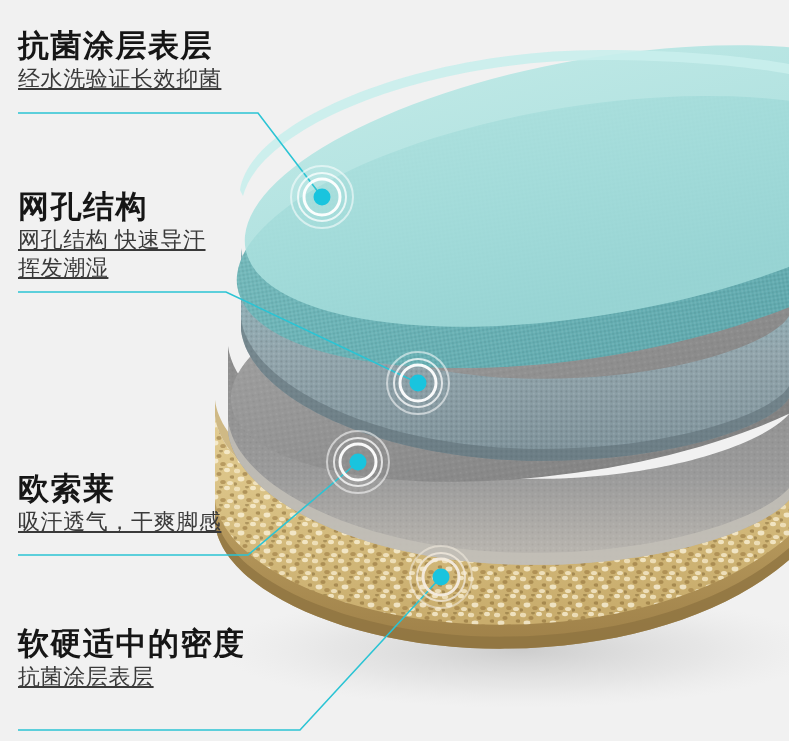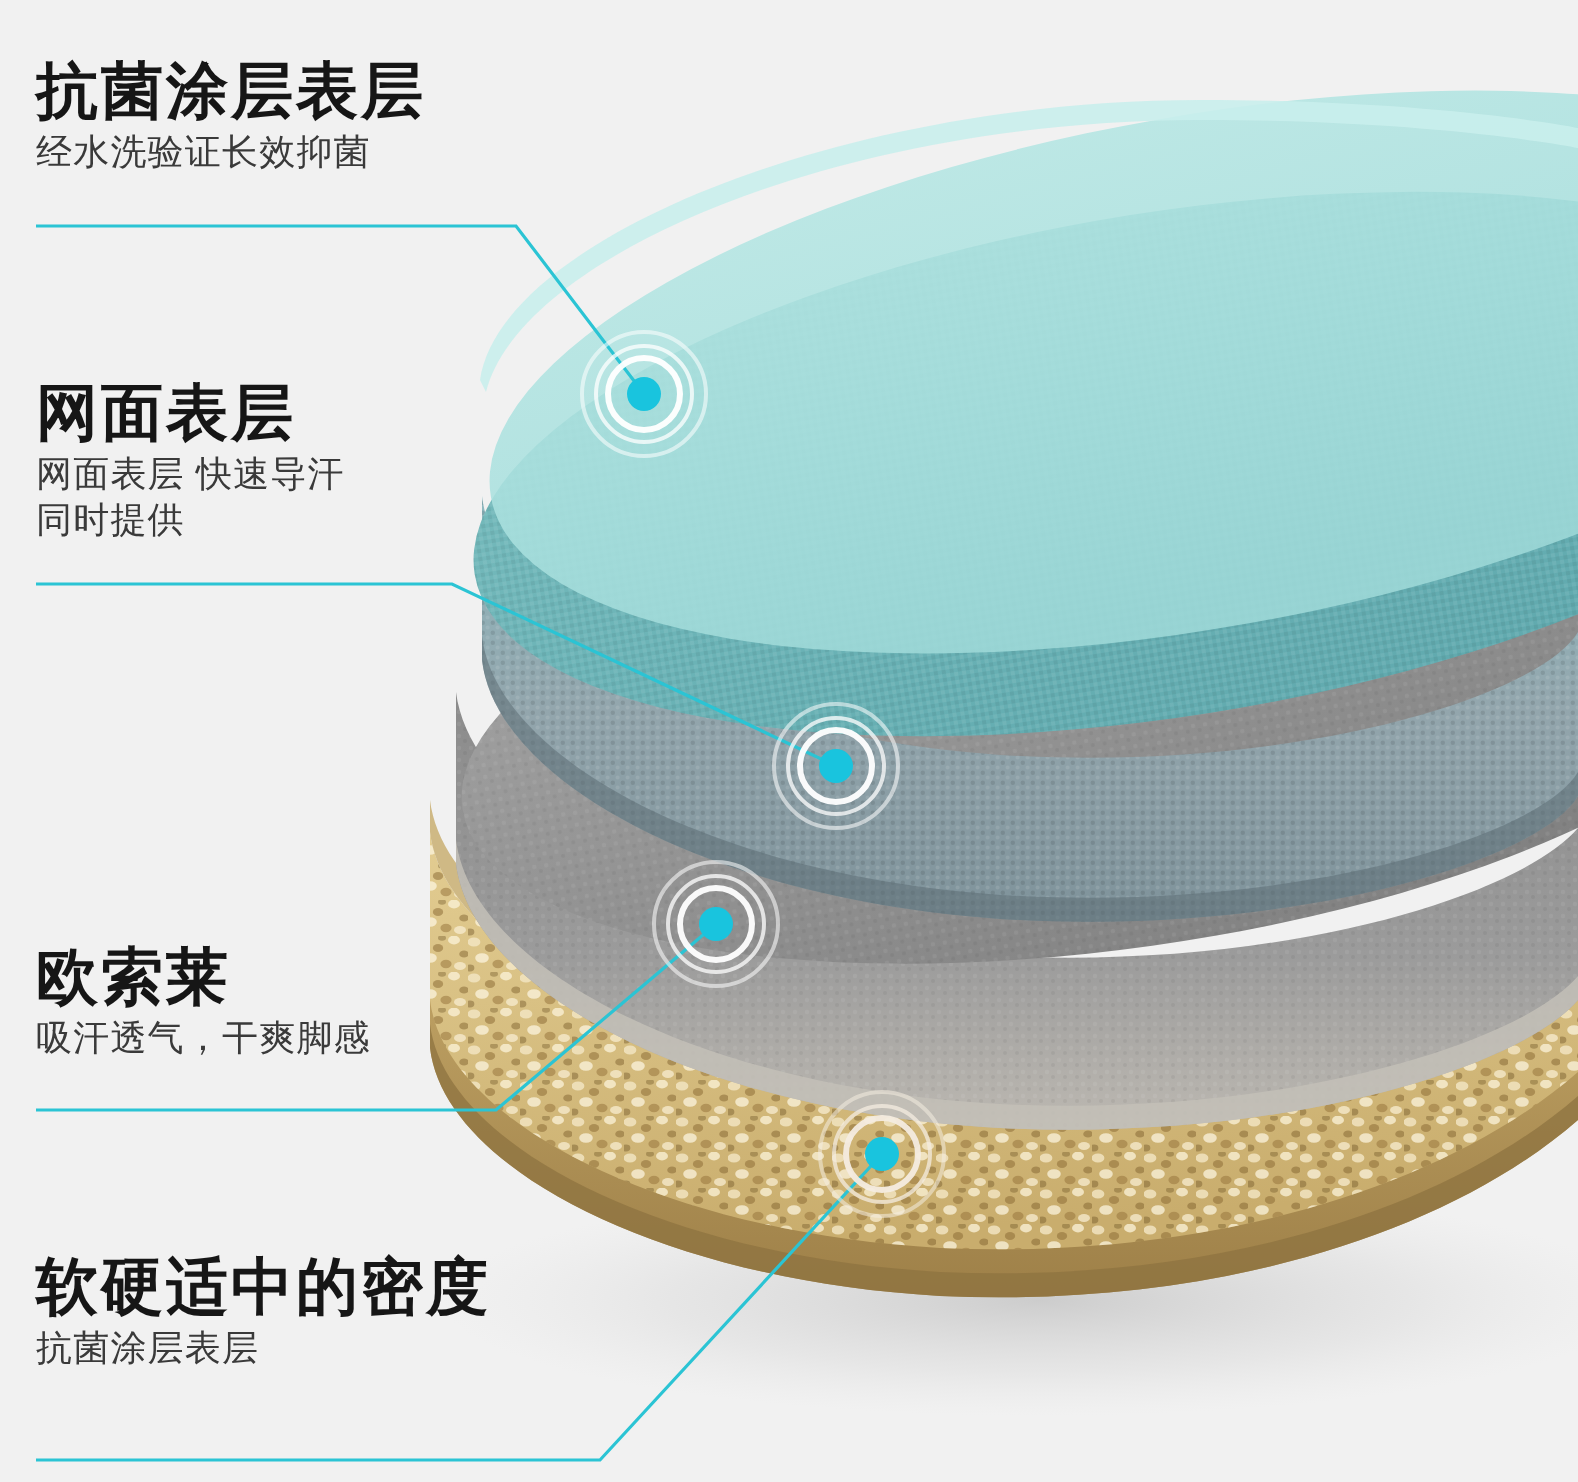--- a/index.html
+++ b/index.html
@@ -55,25 +55,26 @@
   .callout { position: absolute; }
   .callout .title {
     font-size: 31px;
     font-weight: bold;
     color: #161616;
     letter-spacing: 1.5px;
     line-height: 1.22;
     white-space: nowrap;
   }
   .callout .sub {
-    font-size: 18px;
+    font-size: 22px;
     color: #3a3a3a;
     letter-spacing: .6px;
     line-height: 1.30;
     white-space: nowrap;
+    text-decoration: underline;
   }
 </style>
 </head>
 <body>
 
 <div id="stage">
 
   <div id="product">
     <svg width="789" height="741" viewBox="0 0 789 741" xmlns="http://www.w3.org/2000/svg">
       <defs>
@@ -298,23 +299,23 @@
       <span class="dot"></span>
     </div>
   </div>
 
   <div class="callout" style="left:18px; top:27px;">
     <div class="title">抗菌涂层表层</div>
     <div class="sub">经水洗验证长效抑菌</div>
   </div>
 
   <div class="callout" style="left:18px; top:188px;">
-    <div class="title">网面表层</div>
-    <div class="sub">网面表层 快速导汗</div>
-    <div class="sub">同时提供</div>
+    <div class="title">网孔结构</div>
+    <div class="sub">网孔结构 快速导汗</div>
+    <div class="sub">挥发潮湿</div>
   </div>
 
   <div class="callout" style="left:18px; top:450px;margin-top:20px;">
     <div class="title">欧索莱</div>
     <div class="sub">吸汗透气，干爽脚感</div>
   </div>
 
   <div class="callout" style="left:18px; top:625px;">
     <div class="title">软硬适中的密度</div>
     <div class="sub">抗菌涂层表层</div>

